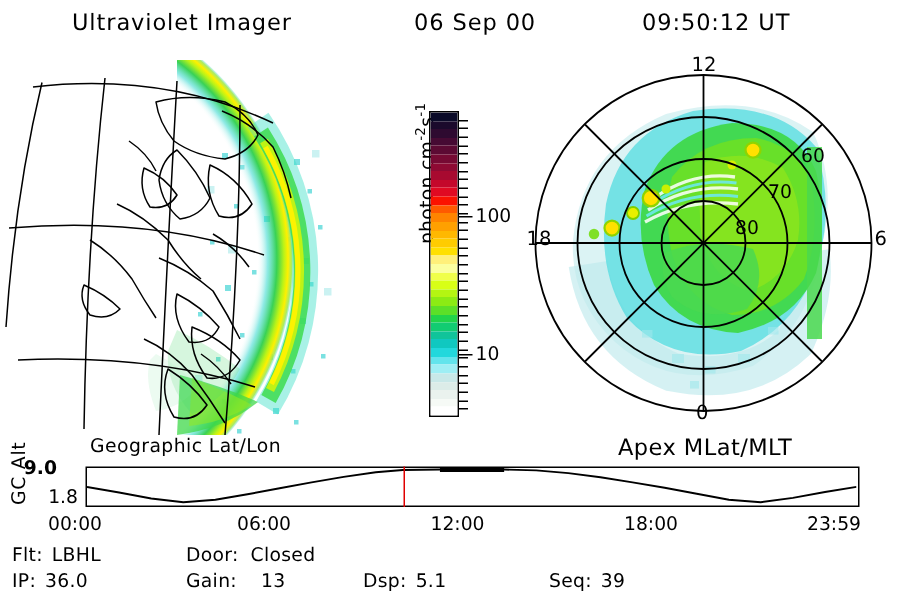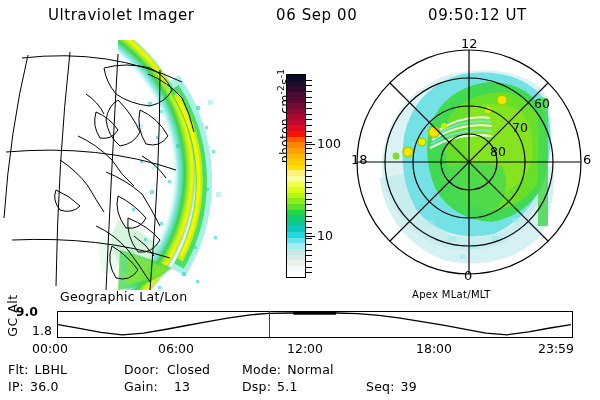--- a/index.html
+++ b/index.html
@@ -32,21 +32,21 @@
   .cb-lab{position:absolute;left:67px;font-size:12.5px;white-space:nowrap;}
   #cbar-axis-label{
     position:absolute;left:-36px;top:58px;width:140px;
     transform:rotate(-90deg);transform-origin:50% 50%;
     font-size:12.5px;text-align:center;white-space:nowrap;letter-spacing:.2px;
   }
   #cbar-axis-label sup{font-size:9px;vertical-align:super;}
 
   
   #polar-panel{left:352px;top:40px;width:248px;height:250px;}
-  #polar-caption{left:412px;top:289px;font-size:10px;white-space:nowrap;letter-spacing:.3px;}
+  #polar-caption{left:412px;top:289px;font-size:15px;white-space:nowrap;letter-spacing:.3px;}
   .mlt-lab{position:absolute;font-size:13px;white-space:nowrap;}
   .mlat-lab{position:absolute;font-size:12.5px;white-space:nowrap;}
 
   
   #orbit{left:0;top:300px;width:600px;height:58px;}
   #orbit-box{position:absolute;left:57px;top:11px;width:516px;height:27px;
              border:1.5px solid #000;box-sizing:border-box;}
   #orbit-ylabel{
     position:absolute;left:-14px;top:8px;width:52px;
     transform:rotate(-90deg);transform-origin:50% 50%;
@@ -356,18 +356,17 @@
   <span class="orbit-xtick" style="left:32px;">00:00</span>
   <span class="orbit-xtick" style="left:158px;">06:00</span>
   <span class="orbit-xtick" style="left:287px;">12:00</span>
   <span class="orbit-xtick" style="left:416px;">18:00</span>
   <span class="orbit-xtick" style="left:538px;">23:59</span>
 </div>
 
 <div id="status" class="abs">
     <span class="st-cell st-r0" style="left: 8px;"><span>Flt:</span><span style="margin-left: 6px;">LBHL</span></span>
     <span class="st-cell st-r0" style="left: 124px;"><span>Door:</span><span style="margin-left: 8px;">Closed</span></span>
-    <span class="st-cell st-r0" style="left: 242px;"><span>Mode:</span><span style="margin-left: 6px;">Normal</span></span>
     <span class="st-cell st-r1" style="left: 8px;"><span>IP:</span><span style="margin-left: 6px;">36.0</span></span>
     <span class="st-cell st-r1" style="left: 124px;"><span>Gain:</span><span style="margin-left: 16px;">13</span></span>
     <span class="st-cell st-r1" style="left: 242px;"><span>Dsp:</span><span style="margin-left: 6px;">5.1</span></span>
     <span class="st-cell st-r1" style="left: 366px;"><span>Seq:</span><span style="margin-left: 6px;">39</span></span>
   </div>
 
 </body></html>

